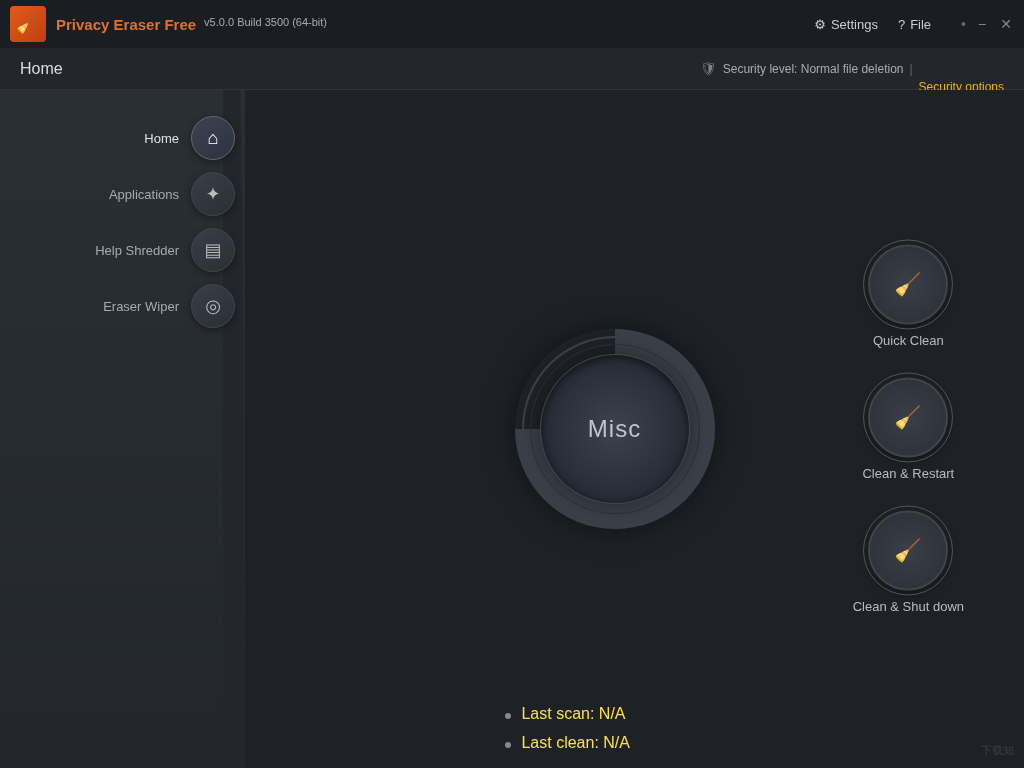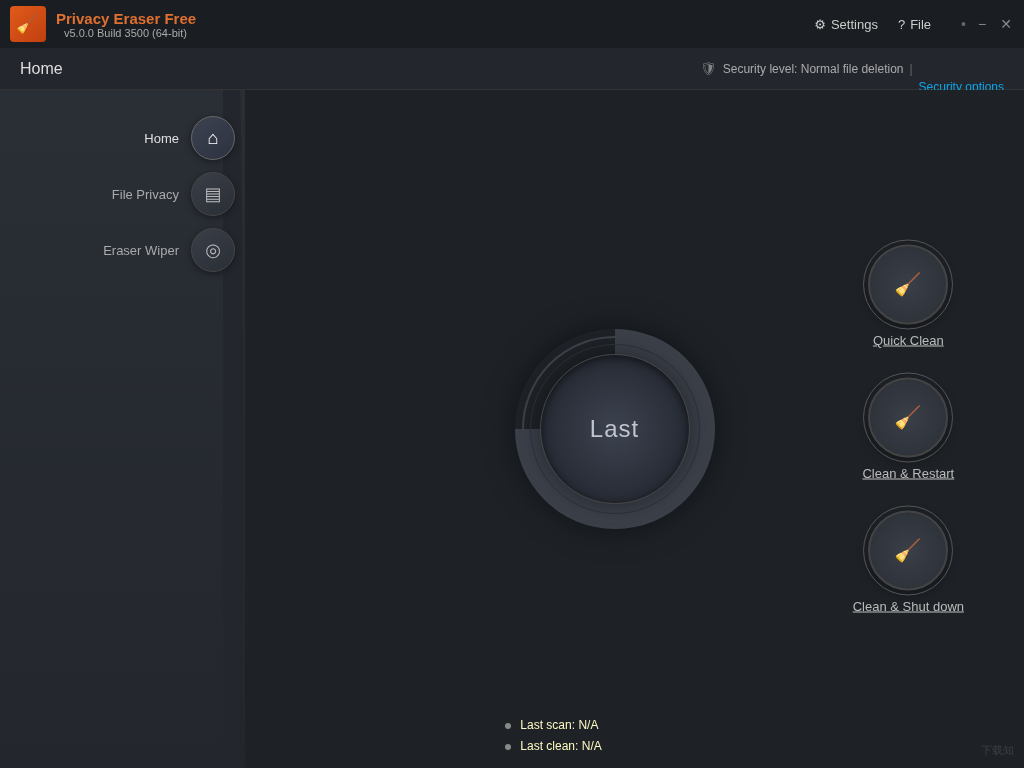--- a/index.html
+++ b/index.html
@@ -33,21 +33,21 @@
       background: linear-gradient(135deg, #e05a1a, #c04010);
       border-radius: 4px;
       display: flex;
       align-items: center;
       justify-content: center;
       color: white;
       font-size: 18px;
     }
     #app-title-group {
       display: flex;
-      flex-direction: column;
+      flex-direction: row;
     }
     #app-title {
       color: #e07030;
       font-size: 15px;
       font-weight: bold;
     }
     #app-version {
       color: #aaa;
       font-size: 11px;
       margin-left: 8px;
@@ -103,21 +103,21 @@
       font-weight: 500;
     }
     #security-info {
       display: flex;
       align-items: center;
       gap: 6px;
       font-size: 12px;
       color: #aaa;
     }
     #security-link {
-      color: #0ea5e9;
+      color: #eab308;
       cursor: pointer;
       text-decoration: none;
       margin-top: 36px;
     }
 
     
     #main-layout {
       display: flex;
       height: calc(768px - 90px);
     }
@@ -279,30 +279,29 @@
       position: absolute;
       width: 88px;
       height: 88px;
       border-radius: 50%;
       border: 1.5px solid #555;
     }
     .action-label {
       color: #bbb;
       font-size: 13px;
       text-align: center;
-      text-decoration: underline;
     }
 
     
     #status-bar {
       position: absolute;
       bottom: 10px;
       left: 260px;
-      font-size: 12px;
-      color: #fef9c3;
+      font-size: 16px;
+      color: #fde047;
       line-height: 1.8;
     }
     .status-dot {
       display: inline-block;
       width: 6px;
       height: 6px;
       background: #888;
       border-radius: 50%;
       margin-right: 6px;
     }
@@ -364,37 +363,41 @@
 
 <div id="main-layout">
 
   <div id="sidebar">
 
   <div class="nav-item active">
         <span class="nav-label">Home</span>
         <div class="nav-icon-circle">⌂</div>
       </div>
       <div class="nav-item">
-        <span class="nav-label">File Privacy</span>
+        <span class="nav-label">Applications</span>
+        <div class="nav-icon-circle">✦</div>
+      </div>
+      <div class="nav-item">
+        <span class="nav-label">Help Shredder</span>
         <div class="nav-icon-circle">▤</div>
       </div>
       <div class="nav-item">
         <span class="nav-label">Eraser Wiper</span>
         <div class="nav-icon-circle">◎</div>
       </div>
     </div>
 
   <div id="content">
 
     <div id="scan-container">
       <div id="scan-outer">
         <div id="scan-ring1"></div>
         <div id="scan-ring2"></div>
         <div id="scan-inner">
-          <span id="scan-text">Last</span>
+          <span id="scan-text">Misc</span>
         </div>
       </div>
     </div>
 
     <div id="action-buttons">
 
     <div class="action-item">
           <div class="action-circle" style="font-size: 22px;">🧹</div>
           <span class="action-label">Quick Clean</span>
         </div>

